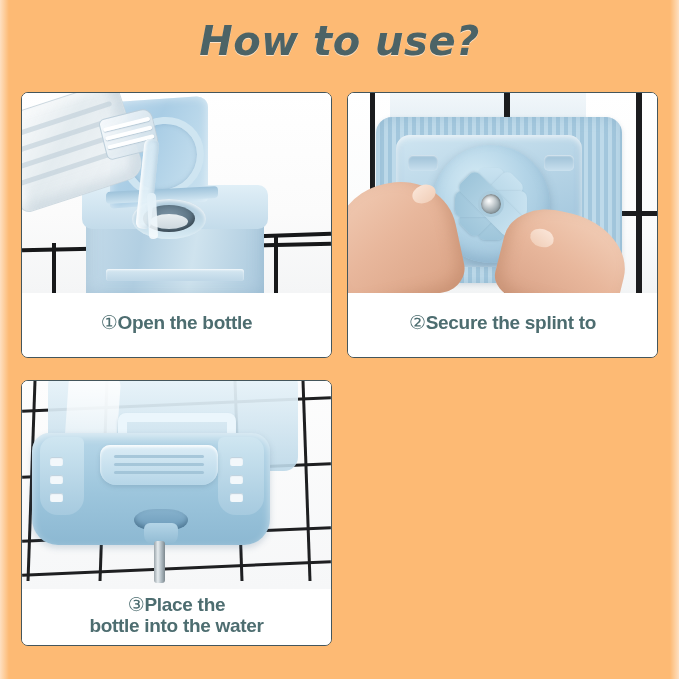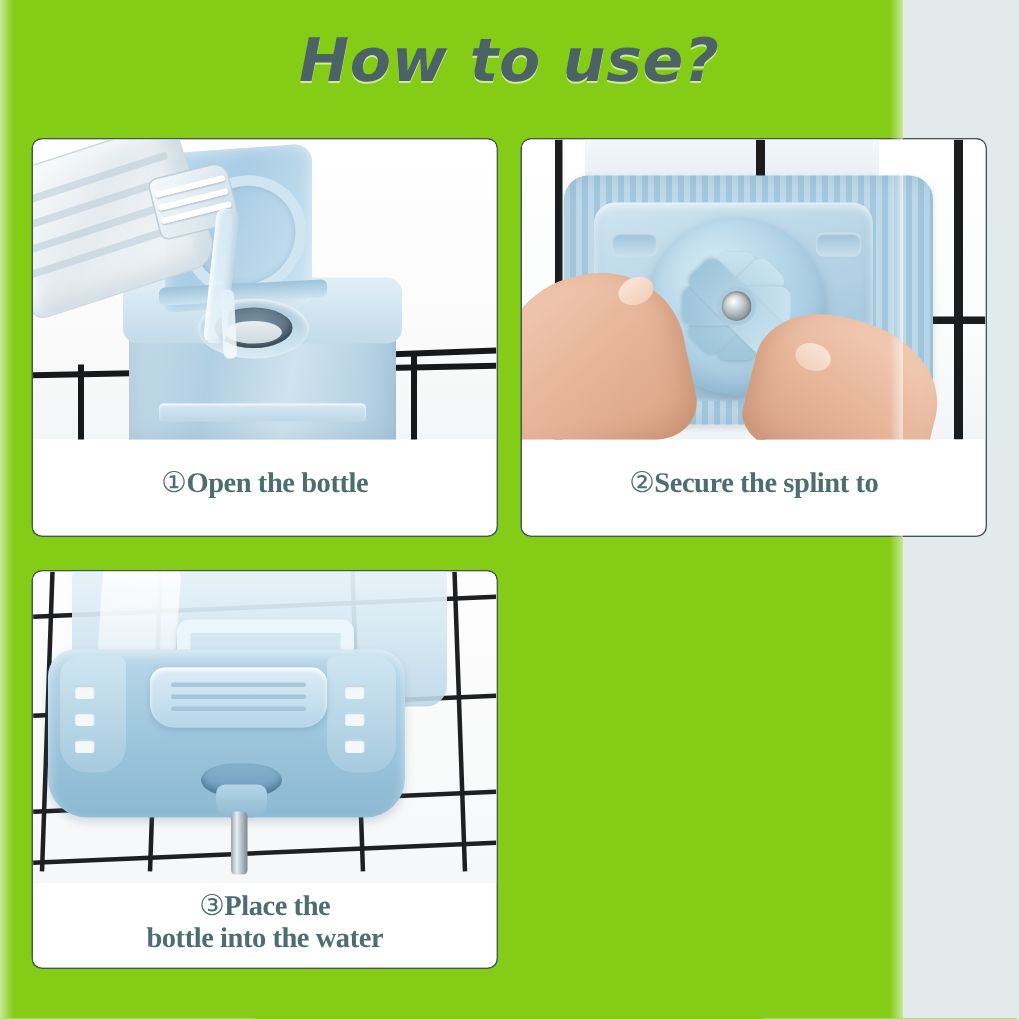--- a/index.html
+++ b/index.html
@@ -8,23 +8,23 @@
   }
   body {
     width: 679px;
     height: 679px;
     background: #e3eaec;
     font-family: "DejaVu Sans", sans-serif;
     overflow: hidden;
   }
   #page {
     position: relative;
-    width: 602px;
+    width: 679px;
     height: 679px;
-    background: #84cc16;
+    background: #fdba74;
     box-sizing: border-box;
   }
 
   
   .title {
     position: absolute;
     top: 18px;
     left: 0;
     width: 679px;
     text-align: center;
@@ -73,21 +73,21 @@
     display: flex;
     align-items: center;
     justify-content: center;
     background: #ffffff;
     padding: 2px 6px 6px;
     box-sizing: border-box;
   }
   .caption-text {
     text-align: center;
     color: #4d6d70;
-    font-family: Liberation Serif, serif;
+    font-family: Liberation Sans, sans-serif;
     font-size: 19px;
     font-weight: bold;
     line-height: 1.12;
     letter-spacing: -0.3px;
     white-space: pre-line;
   }
   .cap-num {
     display: inline-block;
     font-weight: normal;
     font-size: 19px;

